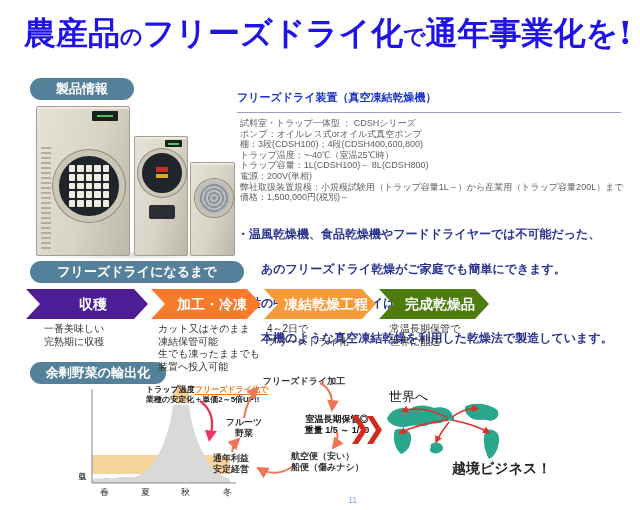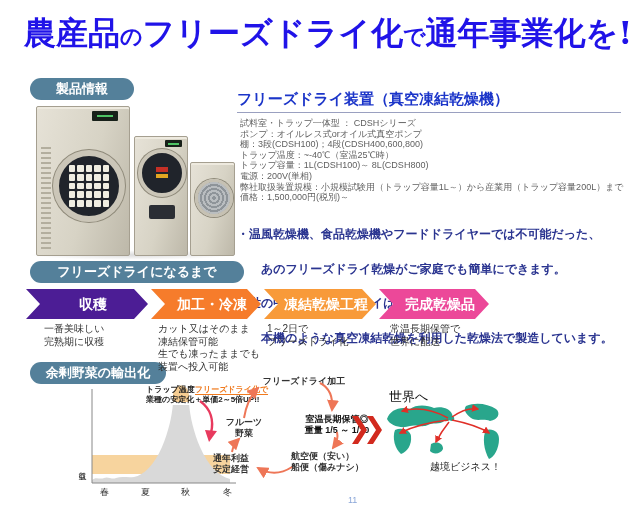--- a/index.html
+++ b/index.html
@@ -42,21 +42,21 @@
     grid-template-columns:repeat(5,1fr); grid-template-rows:repeat(5,1fr); gap:2px; }
   .trays i { background:#efede1; border-radius:1px; display:block; }
   .sticker-red { position:absolute; left:14px; top:14px; width:12px; height:5px; background:#c53026; }
   .sticker-yellow { position:absolute; left:14px; top:21px; width:12px; height:4px; background:#e2a622; }
   .lower-panel { position:absolute; left:14px; top:68px; width:26px; height:14px; background:#2b2e34; border-radius:2px; }
   .floor-shadow { position:absolute; left:0; top:150px; width:208px; height:10px;
     background:radial-gradient(ellipse at 50% 50%, rgba(0,0,0,.14), rgba(0,0,0,0) 70%); }
 
   
   #product-heading { position:absolute; left:237px; top:90px; width:395px; color:#1b35c9;
-    font-weight:bold; font-size:15px; }
+    font-weight:bold; font-size:11px; }
   #heading-divider { position:absolute; left:237px; top:112px; width:384px; height:1px; background:#9aa0c0; }
   #spec-list { position:absolute; left:240px; top:118px; width:390px; color:#5f5f5f;
     font-size:9px; line-height:10.6px; }
   #bullet-list { position:absolute; left:237px; top:206px; width:390px; color:#2a3490;
     font-weight:bold; font-size:12px; line-height:11.5px; white-space:pre; }
 
   
   .step-arrow { position:absolute; top:289px; height:30px; color:#fff; font-weight:bold; font-size:14px;
     text-align:center; line-height:30px; padding-left:12px;
     clip-path:polygon(0 0, calc(100% - 14px) 0, 100% 50%, calc(100% - 14px) 100%, 0 100%, 14px 50%); }
@@ -77,21 +77,21 @@
   #cycle-left   { left:217px; top:417px; width:54px; }
   #cycle-right  { left:295px; top:414px; width:84px; color:#111; }
   #cycle-bright { left:291px; top:451px; width:92px; text-align:left; }
   #cycle-bleft  { left:204px; top:453px; width:54px; }
   #cycle-arrows { position:absolute; left:200px; top:368px; }
   .chevron { position:absolute; top:416px; width:15px; height:28px; background:#d22a1e;
     clip-path:polygon(0 0, 40% 0, 100% 50%, 40% 100%, 0 100%, 60% 50%); }
   #chevron-1 { left:352px; } #chevron-2 { left:367px; }
   #world-heading { position:absolute; left:389px; top:388px; font-size:13px; font-weight:normal; color:#111; }
   #world-map { position:absolute; left:382px; top:399px; }
-  #world-caption { position:absolute; left:430px; top:460px; font-size:10px; font-weight:normal; color:#222; }
+  #world-caption { position:absolute; left:452px; top:460px; font-size:14px; font-weight:bold; color:#222; }
   #page-number { position:absolute; left:348px; top:495px; font-size:9px; color:#8aa6d8; }
 </style>
 </head>
 <body>
 
 <div id="canvas">
 
   <div class="main-title">
     <span class="big">農産品</span><span class="small">の</span><span class="big">フリーズドライ化</span><span class="small">で</span><span class="big">通年事業化を!</span>
   </div>
@@ -167,34 +167,34 @@
   <div id="bullet-list">
     <div>・温風乾燥機、食品乾燥機やフードドライヤーでは不可能だった、</div>
     <div>　　あのフリーズドライ乾燥がご家庭でも簡単にできます。</div>
     <div>・世の中のフリーズドライは、</div>
     <div>　　本機のような真空凍結乾燥を利用した乾燥法で製造しています。</div>
   </div>
 
   <div class="step-arrow" id="step-0" style="background: #4c1d95;">収穫</div>
   <div class="step-arrow" id="step-1" style="background: rgb(246, 124, 43);">加工・冷凍</div>
   <div class="step-arrow" id="step-2" style="background: rgb(248, 154, 57);">凍結乾燥工程</div>
-  <div class="step-arrow" id="step-3" style="background: #ec4899;">完成乾燥品</div>
+  <div class="step-arrow" id="step-3" style="background: #4d7c0f;">完成乾燥品</div>
 
   <div class="step-desc" id="desc-1">
     <div>カット又はそのまま</div>
     <div>凍結保管可能</div>
     <div>生でも凍ったままでも</div>
     <div>装置へ投入可能</div>
   </div>
   <div class="step-desc" id="desc-0">
     <div>一番美味しい</div>
     <div>完熟期に収穫</div>
   </div>
   <div class="step-desc" id="desc-2">
-    <div>1～2日で</div>
+    <div>4～2日で</div>
     <div>フリーズドライ化</div>
   </div>
   <div class="step-desc" id="desc-3">
     <div>常温長期保管で</div>
     <div>世界に配送</div>
   </div>
 
   <svg id="season-chart" width="162" height="122" viewBox="0 0 162 122">
     <rect x="14" y="72" width="138" height="19" fill="#f7d49e"></rect>
     <path fill="#d9d9d9" d="M14,97 C18,93 22,97 26,95 C30,93 34,97 38,95 C44,93 50,95 56,94 C66,92 76,82 84,64 C90,50 94,34 95,20 L95,14 C95,7 99,3 103,3 C107,3 111,7 111,14 L111,20 C112,34 116,50 122,64 C130,82 140,93 152,96 L152,100 L14,100 Z"></path>

